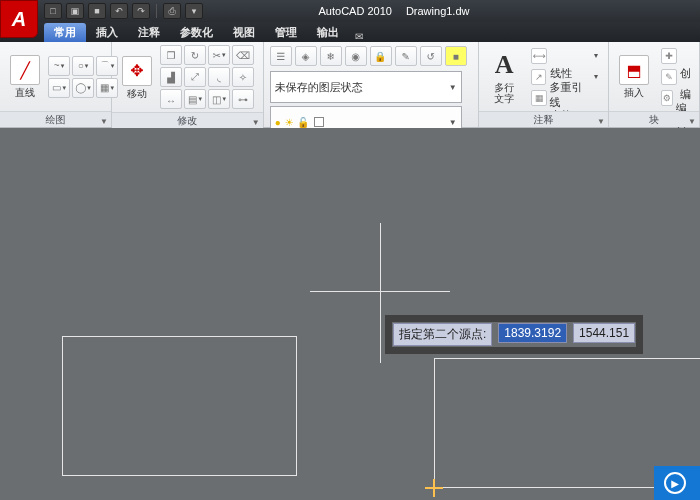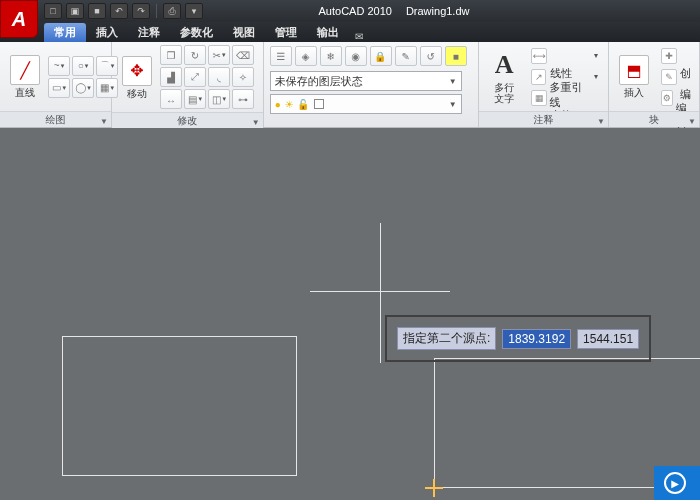--- a/index.html
+++ b/index.html
@@ -31,40 +31,40 @@
 .big-btn { display: flex; flex-direction: column; align-items: center; gap: 2px; padding: 2px 4px; cursor: pointer; }
 .big-btn .ico { width: 30px; height: 30px; border: 1px solid #bbb; background: #fff; border-radius: 2px; display:flex; align-items:center; justify-content:center; font-size:16px; color:#c00;}
 .big-btn .lbl { font-size: 10px; color: #333; text-align: center; line-height: 11px; }
 
 .icon-grid { display: grid; grid-template-columns: repeat(3, 22px); grid-auto-rows: 20px; gap: 2px; }
 .icon-grid.cols4 { grid-template-columns: repeat(4, 22px); }
 .ib { width: 22px; height: 20px; border: 1px solid #c4c7cc; background: linear-gradient(#fff,#eef0f3); border-radius: 2px; display:flex; align-items:center; justify-content:center; font-size:10px; color:#777; cursor:pointer; }
 .ib.drop::after { content: "▾"; font-size: 7px; margin-left: 1px; color:#555;}
 
 .layer-row { display:flex; gap:3px; align-items:center; padding-bottom:2px;}
-.layer-combo { width: 192px; height: 20px; border: 1px solid #a9adb3; background: #fff; font-size: 11px; padding: 0 4px; display: flex; align-items: center; justify-content: space-between; color:#333;}
+.layer-combo { width: 192px; height: 32px; border: 1px solid #a9adb3; background: #fff; font-size: 11px; padding: 0 4px; display: flex; align-items: center; justify-content: space-between; color:#333;}
 .layer-combo .arr { font-size: 8px; color:#555; }
 
 .annot-row { display:flex; align-items:center; gap:3px; height: 20px; padding: 0 2px;}
 .annot-row .mini { width:16px; height:16px; border:1px solid #c4c7cc; background:#fff; border-radius:2px; font-size:9px; display:flex;align-items:center;justify-content:center;color:#888;}
 .annot-row .txt { font-size: 11px; color:#333;margin-top:36px; }
 .annot-row .arr { font-size:8px; color:#555; margin-left:auto; padding-right:2px;}
 
 
 .canvas { position: absolute; top: 128px; left: 0; right: 0; bottom: 0; background: #6b6e71; }
 .rect1 { position: absolute; left: 62px; top: 208px; width: 235px; height: 140px; border: 1px solid #e6e6e6; }
 .rect2 { position: absolute; left: 434px; top: 230px; width: 266px; height: 130px; border: 1px solid #e6e6e6; border-right: none; }
 .cross-h { position: absolute; left: 310px; top: 163px; width: 140px; height: 1px; background: #e6e6e6; }
 .cross-v { position: absolute; left: 380px; top: 95px; width: 1px; height: 140px; background: #e6e6e6; }
 .pick-pt { position:absolute; left:430px; top:356px; width:8px; height:8px; }
 .pick-pt::before,.pick-pt::after{content:"";position:absolute;background:#ffc14d;}
 .pick-pt::before{left:-5px;top:3px;width:18px;height:2px;}
 .pick-pt::after{left:3px;top:-5px;width:2px;height:18px;}
 
-.prompt-box { position: absolute; left: 385px; top: 187px; border: 2px solid #404040; padding: 10px; display: flex; gap: 6px; align-items: center; }
+.prompt-box { position: absolute; left: 385px; top: 187px; border: 7px solid #404040; padding: 1px; display: flex; gap: 6px; align-items: flex-start; }
 .prompt-lbl { background: #c9cde0; border: 1px solid #8a8fb0; padding: 2px 5px; font-size: 12px; color: #222; }
 .coord { border: 1px solid #8a8fb0; padding: 2px 5px; font-size: 12px; color:#222; }
 .coord.sel { background: #2f5fb5; color: #fff; }
 .coord.plain { background: #c9cde0; }
 
 .watermark { position: absolute; right: 0; bottom: 0; background: #1477d4; color: #fff; font-size: 15px; padding: 6px 14px 6px 10px; display: flex; align-items: center; gap: 8px; }
 .watermark .play { width: 22px; height: 22px; border: 2px solid #fff; border-radius: 50%; display:flex; align-items:center; justify-content:center; font-size:10px;}
 .watermark .sub { font-size: 9px; display:block; letter-spacing:0.5px; opacity:0.9;}
 </style>
 </head>

